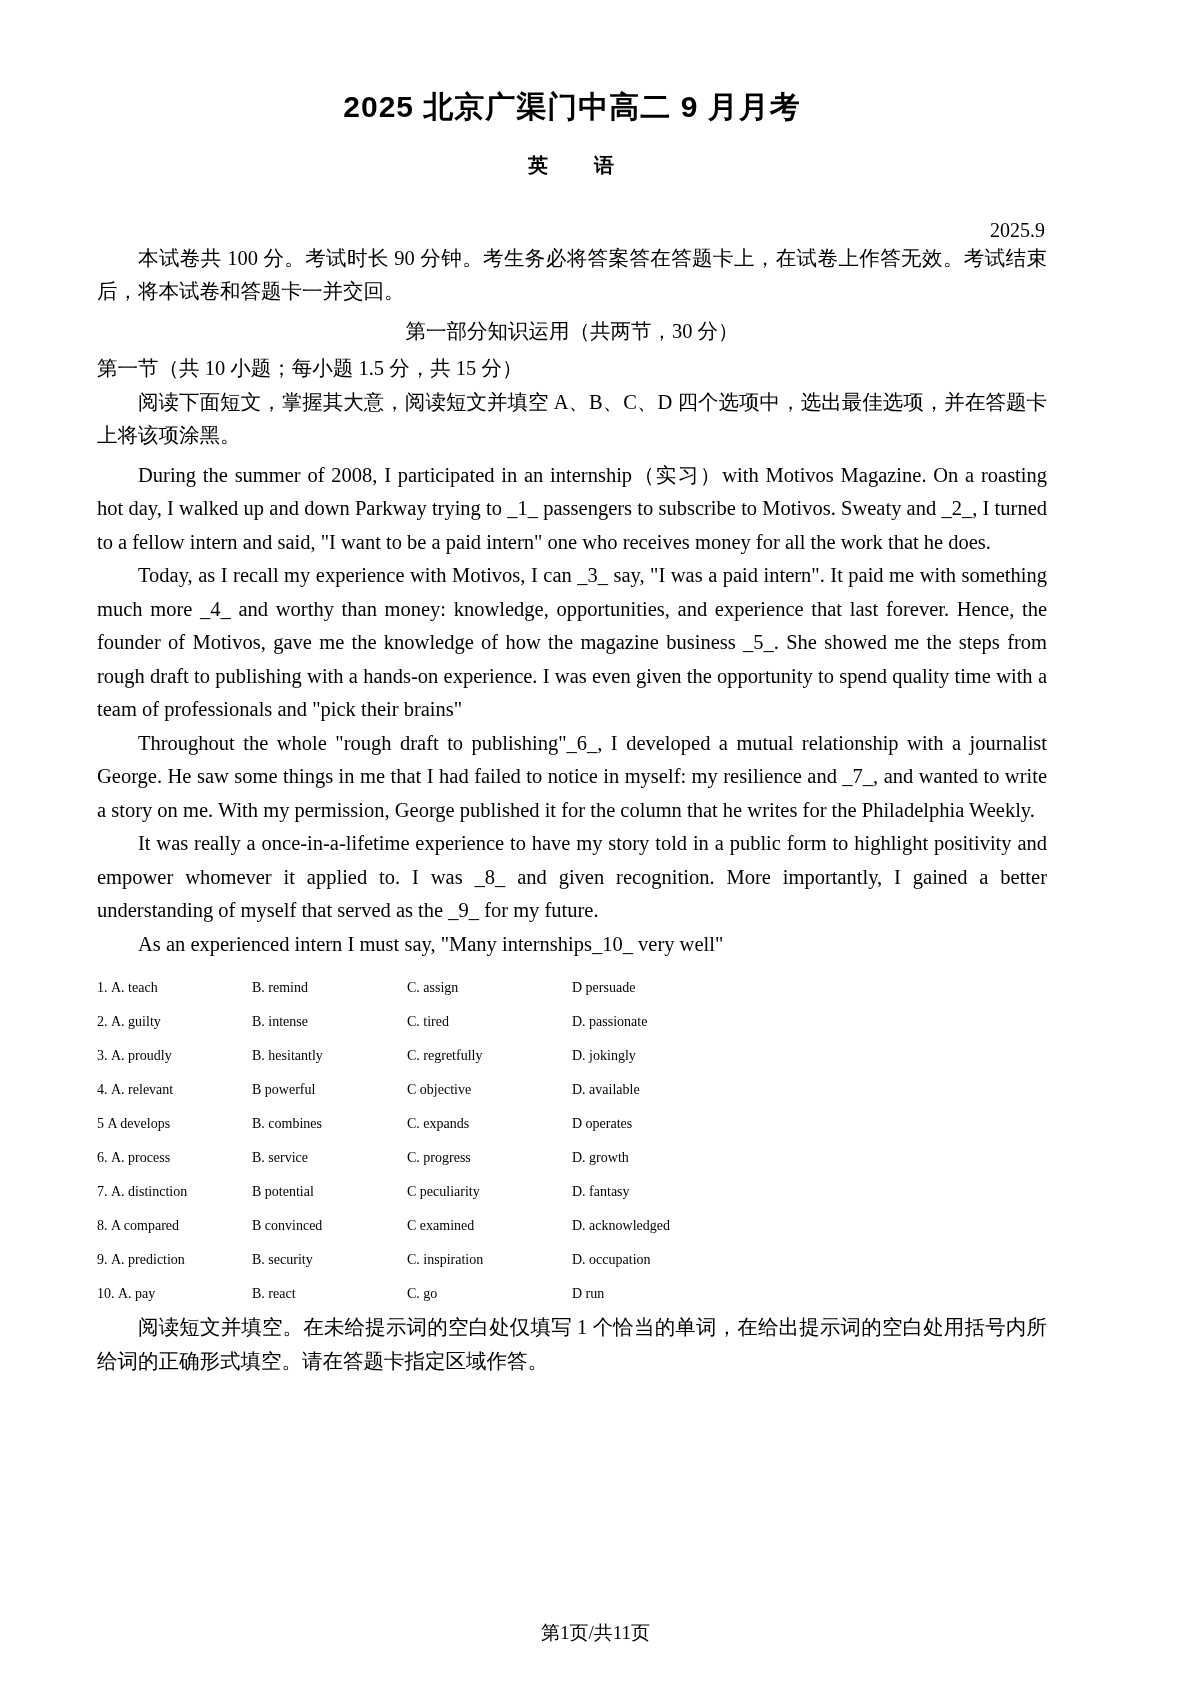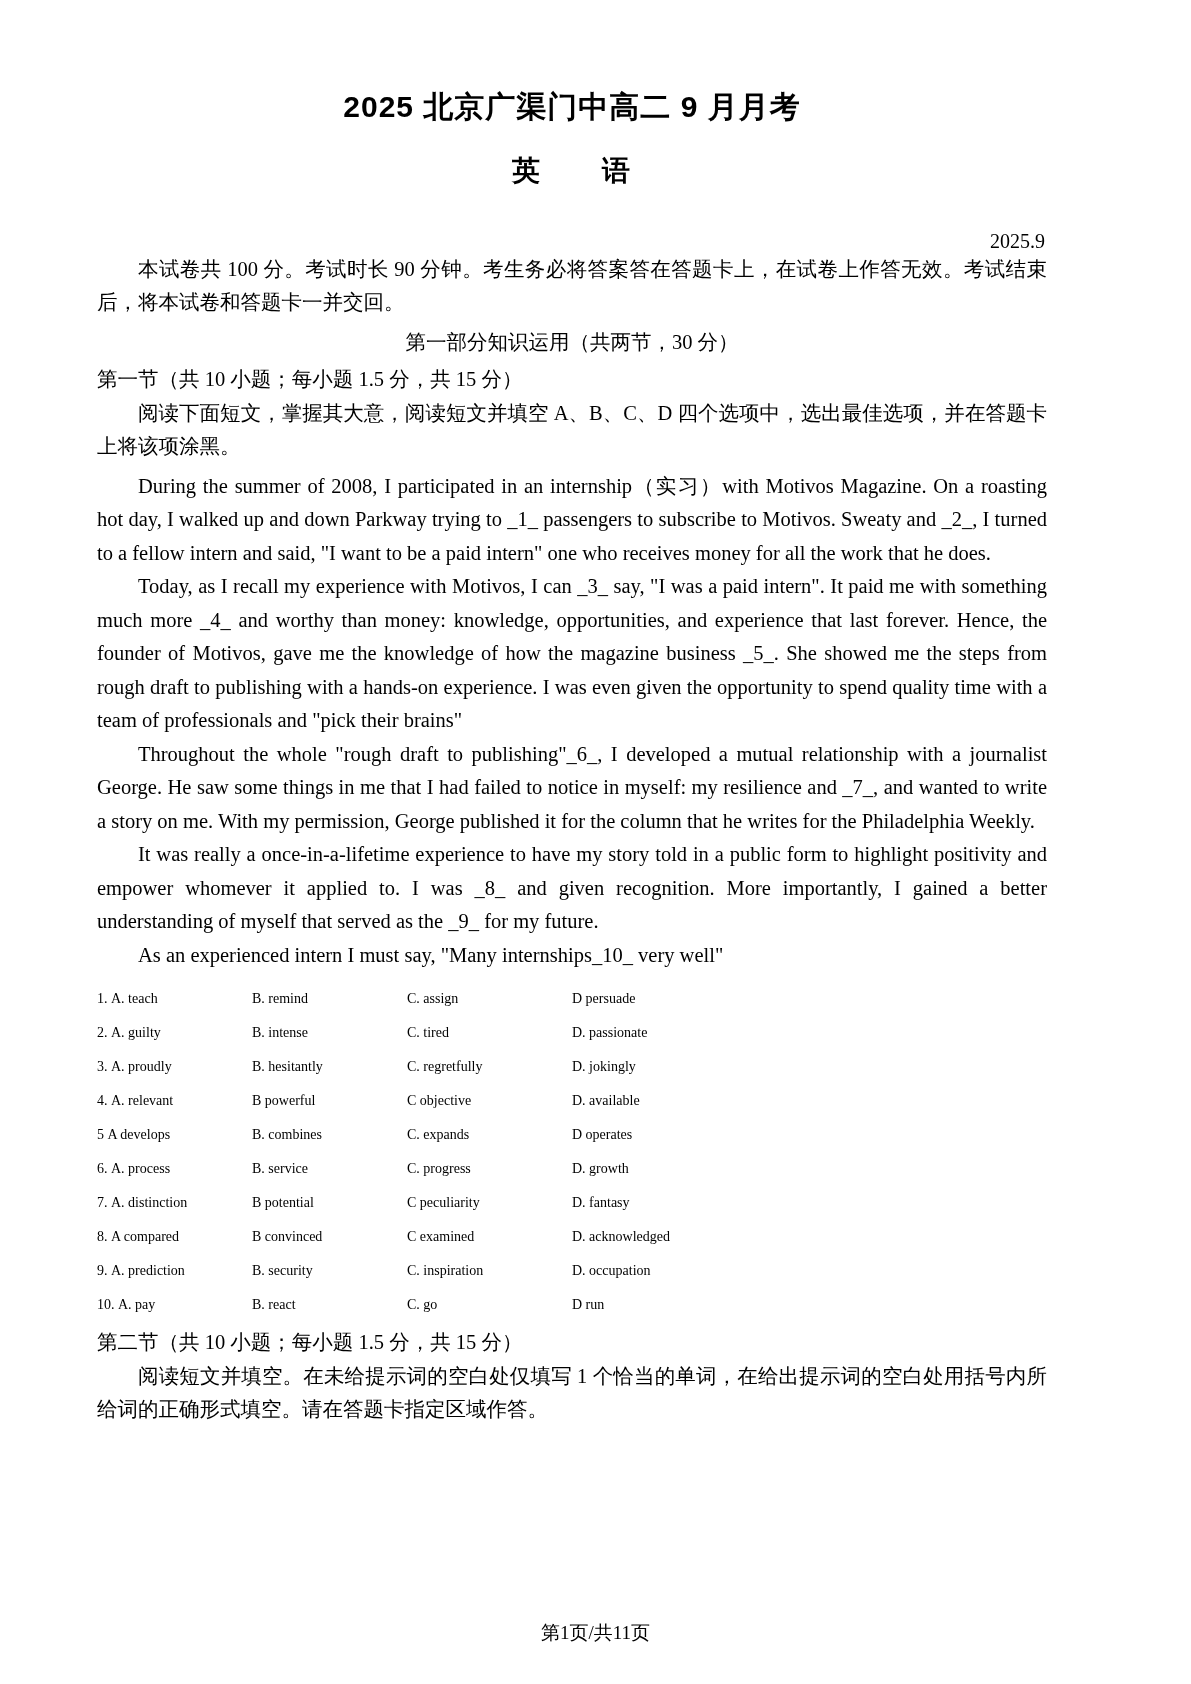--- a/index.html
+++ b/index.html
@@ -32,21 +32,21 @@
     text-align: center;
     font-size: 30px;
     font-weight: bold;
     letter-spacing: 1px;
     margin-top: 88px;
     line-height: 1.25;
     font-family: "Liberation Sans", "DejaVu Sans", sans-serif;
   }
   .doc-subtitle {
     text-align: center;
-    font-size: 28px;
+    font-size: 20px;
     font-weight: bold;
     margin-top: 26px;
     font-family: "Liberation Sans", "DejaVu Sans", sans-serif;
     letter-spacing: 2px;
   }
   .doc-date {
     text-align: right;
     font-size: 20px;
     margin-top: 40px;
     padding-right: 2px;
@@ -196,19 +196,18 @@
 
       <div class="opt-row">
         <span class="opt-a"><span>10.</span>&nbsp;<span>A. pay</span></span>
         <span class="opt-b">B. react</span>
         <span class="opt-c">C. go</span>
         <span class="opt-d">D run</span>
       </div>
 
     </div>
 
-    <p class="sec-head">第二节（共 10 小题；每小题 1.5 分，共 15 分）</p>
     <p class="para">阅读短文并填空。在未给提示词的空白处仅填写 1 个恰当的单词，在给出提示词的空白处用括号内所给词的正确形式填空。请在答题卡指定区域作答。</p>
 
   </div>
 
   <div class="footer">第1页/共11页</div>
 </div>
 
 </body></html>

